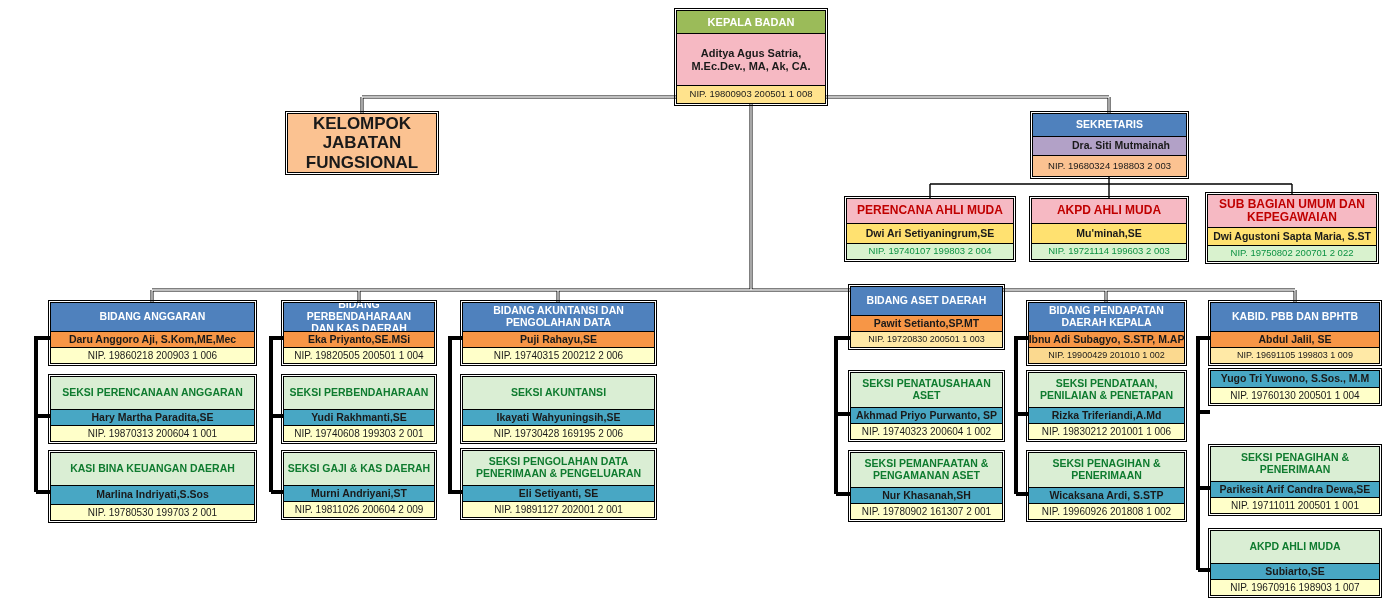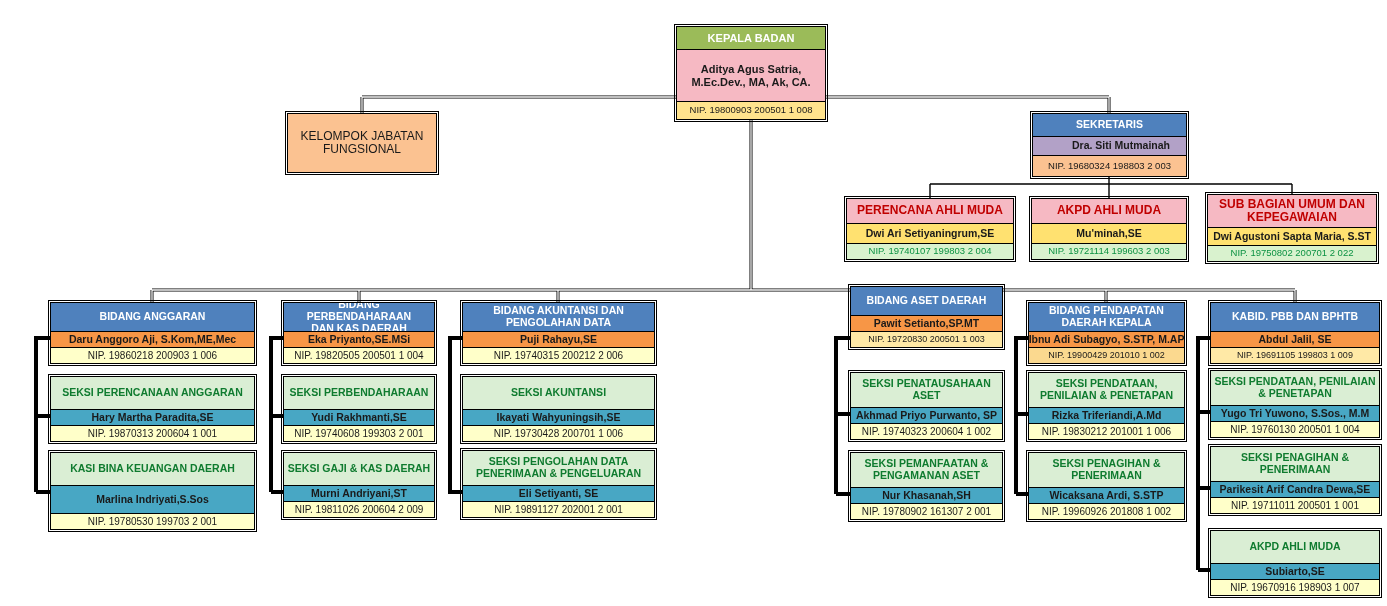--- a/index.html
+++ b/index.html
@@ -23,21 +23,21 @@
     line-height:1.12;padding:0 1px;box-sizing:border-box;
   }
   .row + .row{border-top:1.1px solid var(--line,#000);}
   
   .hdr-olive {background:var(--olive);color:#fff;font-weight:bold;font-size:11px;}
   .hdr-blue  {background:var(--blue);color:#fff;font-weight:bold;font-size:10.5px;}
   .hdr-pink  {background:var(--pink);color:var(--pink-text);font-weight:bold;font-size:12px;}
   .hdr-seksi {background:var(--seksi-green);color:var(--seksi-green-text);font-weight:bold;font-size:10.5px;}
   
   .cell-pink       {background:var(--pink);font-weight:bold;font-size:11px;}
-  .cell-kelompok   {background:var(--peach);font-weight:normal;font-size:12px;}
+  .cell-kelompok   {background:var(--peach);font-weight:bold;font-size:17px;}
   .cell-purple     {background:var(--purple);font-weight:bold;font-size:10.5px;}
   .cell-peach-nip  {background:var(--peach);font-size:9.5px;}
   .cell-yellow-nip {background:var(--yellow-nip);font-size:9.5px;}
   .cell-yellow-name{background:var(--yellow-name);font-weight:bold;font-size:10.5px;white-space:nowrap;}
   .cell-green-nip  {background:var(--green-nip);color:var(--green-nip-text);font-size:9.5px;}
   .cell-orange-name{background:var(--orange);font-weight:bold;font-size:10.5px;white-space:nowrap;}
   .cell-teal-name  {background:var(--teal);font-weight:bold;font-size:10.5px;white-space:nowrap;}
   .cell-pale-nip   {background:var(--pale-yellow);font-size:10px;}
   .cell-gold-nip   {background:var(--gold);font-size:9px;}
   .cell-gold2-nip  {background:var(--gold2);font-size:9px;}
@@ -50,21 +50,21 @@
       <path d="M50 338 H36 V492 M36 416 H50 M36 492 H50" class="wire-thick"></path>
       <path d="M283 338 H271 V492 M271 416 H283 M271 492 H283" class="wire-thick"></path>
       <path d="M462 338 H450 V492 H462" class="wire-thick"></path>
       <path d="M850 338 H836 V494 M836 414 H850 M836 494 H850" class="wire-thick"></path>
       <path d="M1028 338 H1016 V494 M1016 414 H1028 M1016 494 H1028" class="wire-thick"></path>
       <path d="M1210 338 H1198 V570 M1198 412 H1210 M1198 488 H1210 M1198 570 H1210" class="wire-thick"></path>
       <path d="M751 86 V290 M362 97 H1109 M362 97 V113 M1109 97 V113 M152 290 H1295 M152 290 V302 M359 290 V302 M558 290 V302 M926 290 V302 M1106 290 V302 M1295 290 V302" class="wire-black"></path>
       <path d="M751 86 V290 M362 97 H1109 M362 97 V113 M1109 97 V113 M152 290 H1295 M152 290 V302 M359 290 V302 M558 290 V302 M926 290 V302 M1106 290 V302 M1295 290 V302" class="wire-white"></path>
       <path d="M1109 175 V184 M930 184 H1292 M930 184 V198 M1109 184 V198 M1292 184 V194" class="wire-single"></path>
     </svg>
-<div class="box" style="left: 676px; top: 26px; width: 150px; justify-content: center;">
+<div class="box" style="left: 676px; top: 10px; width: 150px; justify-content: center;">
       <div class="row hdr-olive" style="height: 22px;">KEPALA BADAN</div>
       <div class="row cell-pink" style="height: 52px;">Aditya Agus Satria,
 M.Ec.Dev., MA, Ak, CA.</div>
       <div class="row cell-yellow-nip" style="height: 18px;">NIP. 19800903 200501 1 008</div>
     </div>
     <div class="box" style="left: 287px; top: 113px; width: 150px;">
       <div class="row cell-kelompok" style="height: 58px;">KELOMPOK JABATAN
 FUNGSIONAL</div>
     </div>
     <div class="box" style="left: 1032px; top: 113px; width: 155px;">
@@ -93,21 +93,21 @@
       <div class="row cell-orange-name" style="height: 16px;">Daru Anggoro Aji, S.Kom,ME,Mec</div>
       <div class="row cell-pale-nip" style="height: 16px;">NIP. 19860218 200903 1 006</div>
     </div>
     <div class="box" style="left: 50px; top: 376px; width: 205px;">
       <div class="row hdr-seksi" style="height: 32px;">SEKSI PERENCANAAN ANGGARAN</div>
       <div class="row cell-teal-name" style="height: 16px;">Hary Martha Paradita,SE</div>
       <div class="row cell-pale-nip" style="height: 16px;">NIP. 19870313 200604 1 001</div>
     </div>
     <div class="box" style="left: 50px; top: 452px; width: 205px;">
       <div class="row hdr-seksi" style="height: 32px;">KASI BINA KEUANGAN DAERAH</div>
-      <div class="row cell-teal-name" style="height: 28px;">Marlina Indriyati,S.Sos</div>
+      <div class="row cell-teal-name" style="height: 19px;">Marlina Indriyati,S.Sos</div>
       <div class="row cell-pale-nip" style="height: 16px;">NIP. 19780530 199703 2 001</div>
     </div>
     <div class="box" style="left: 283px; top: 302px; width: 152px;">
       <div class="row hdr-blue" style="height: 28px;">BIDANG PERBENDAHARAAN
 DAN KAS DAERAH</div>
       <div class="row cell-orange-name" style="height: 16px;">Eka Priyanto,SE.MSi</div>
       <div class="row cell-pale-nip" style="height: 16px;">NIP. 19820505 200501 1 004</div>
     </div>
     <div class="box" style="left: 283px; top: 376px; width: 152px;">
       <div class="row hdr-seksi" style="height: 32px;">SEKSI PERBENDAHARAAN</div>
@@ -121,21 +121,21 @@
     </div>
     <div class="box" style="left: 462px; top: 302px; width: 193px;">
       <div class="row hdr-blue" style="height: 28px;">BIDANG AKUNTANSI DAN
 PENGOLAHAN DATA</div>
       <div class="row cell-orange-name" style="height: 16px;">Puji Rahayu,SE</div>
       <div class="row cell-pale-nip" style="height: 16px;">NIP. 19740315 200212 2 006</div>
     </div>
     <div class="box" style="left: 462px; top: 376px; width: 193px;">
       <div class="row hdr-seksi" style="height: 32px;">SEKSI AKUNTANSI</div>
       <div class="row cell-teal-name" style="height: 16px;">Ikayati Wahyuningsih,SE</div>
-      <div class="row cell-pale-nip" style="height: 16px;">NIP. 19730428 200701 1 006</div>
+      <div class="row cell-pale-nip" style="height: 16px;">NIP. 19730428 169195 2 006</div>
     </div>
     <div class="box" style="left: 462px; top: 450px; width: 193px;">
       <div class="row hdr-seksi" style="height: 34px;">SEKSI PENGOLAHAN DATA
 PENERIMAAN &amp; PENGELUARAN</div>
       <div class="row cell-teal-name" style="height: 16px;">Eli Setiyanti, SE</div>
       <div class="row cell-pale-nip" style="height: 16px;">NIP. 19891127 202001 2 001</div>
     </div>
     <div class="box" style="left: 850px; top: 286px; width: 153px;">
       <div class="row hdr-blue" style="height: 28px;">BIDANG ASET DAERAH</div>
       <div class="row cell-orange-name" style="height: 16px;">Pawit Setianto,SP.MT</div>
@@ -170,22 +170,20 @@
 PENERIMAAN</div>
       <div class="row cell-teal-name" style="height: 16px;">Wicaksana Ardi, S.STP</div>
       <div class="row cell-pale-nip" style="height: 16px;">NIP. 19960926 201808 1 002</div>
     </div>
     <div class="box" style="left: 1210px; top: 302px; width: 170px;">
       <div class="row hdr-blue" style="height: 28px;">KABID. PBB DAN BPHTB</div>
       <div class="row cell-orange-name" style="height: 16px;">Abdul Jalil, SE</div>
       <div class="row cell-gold-nip" style="height: 16px;">NIP. 19691105 199803 1 009</div>
     </div>
     <div class="box" style="left: 1210px; top: 370px; width: 170px;">
-      <div class="row hdr-seksi" style="height: 34px;">SEKSI PENDATAAN, PENILAIAN
-&amp; PENETAPAN</div>
       <div class="row cell-teal-name" style="height: 16px;">Yugo Tri Yuwono, S.Sos., M.M</div>
       <div class="row cell-pale-nip" style="height: 16px;">NIP. 19760130 200501 1 004</div>
     </div>
     <div class="box" style="left: 1210px; top: 446px; width: 170px;">
       <div class="row hdr-seksi" style="height: 34px;">SEKSI PENAGIHAN &amp;
 PENERIMAAN</div>
       <div class="row cell-teal-name" style="height: 16px;">Parikesit Arif Candra Dewa,SE</div>
       <div class="row cell-pale-nip" style="height: 16px;">NIP. 19711011 200501 1 001</div>
     </div>
     <div class="box" style="left: 1210px; top: 530px; width: 170px;">

